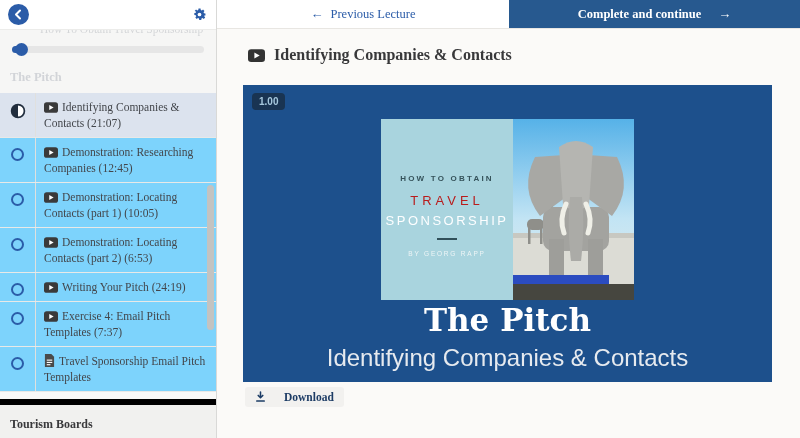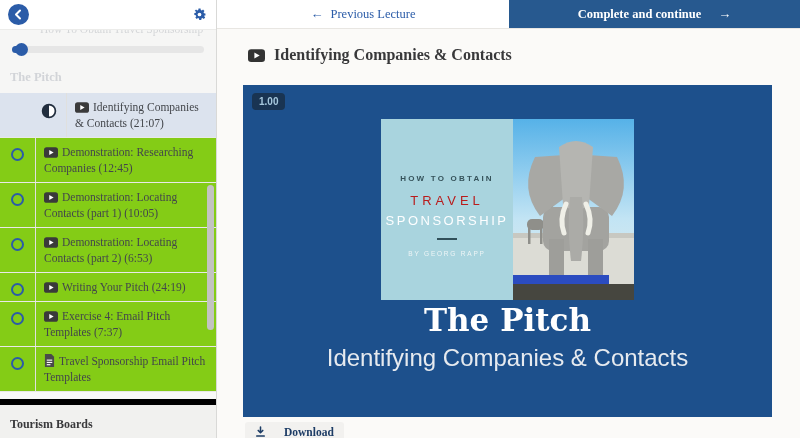--- a/index.html
+++ b/index.html
@@ -20,22 +20,22 @@
   .clipped-title { height:9px; overflow:hidden; margin:0 0 0 40px; }
   .clipped-title span { display:block; margin-top:-7px; font-size:11.5px; color:#b9bcc1; opacity:.55; }
   .progress-wrap { position:relative; margin:4px 12px 10px 12px; height:13px; }
   .progress-track { position:absolute; top:3px; left:0; right:0; height:7px;
                     background:#e6e6e6; border-radius:4px; }
   .progress-fill { position:absolute; top:3px; left:0; width:10px; height:7px;
                    background:#2b5ca8; border-radius:4px; }
   .progress-dot { position:absolute; top:0; left:3px; width:13px; height:13px;
                   border-radius:50%; background:#2b5ca8; }
   .faded-section { font-size:12.5px; font-weight:bold; color:#d2d4d8; padding:4px 10px 8px 10px; }
-  .row { display:flex; background:#84cc16; border-bottom:1px solid #e9e9e7; cursor:pointer; }
-  .row.selected { background:#dce3ee;padding-left:31px; }
+  .row { display:flex; background:#7dd3fc; border-bottom:1px solid #e9e9e7; cursor:pointer; }
+  .row.selected { background:#dce3ee; }
   .status-cell { width:36px; flex:none; border-right:1px solid #e0e0de;
                  display:flex; align-items:flex-start; justify-content:center; padding-top:10px; }
   .circle-empty { width:13px; height:13px; border:2px solid #2b5ca8; border-radius:50%; background:transparent; }
   .txt-cell { flex:1; padding:6px 6px 6px 8px; font-size:11.5px; line-height:16px; color:#43464b; }
   .txt-cell svg { vertical-align:-2px; margin-right:4px; }
   .section-head { background:#f1f1ef; border-top:6px solid #000000; border-bottom:1px solid #e2e2e0;
                   font-size:12px; font-weight:bold; color:#39393b; padding:12px 10px; }
   .gap { height:7px; background:#f9f9f8; }
   .sb-scrollthumb { position:absolute; right:2px; top:155px; width:7px; height:145px;
                     background:#c3c3c1; border-radius:4px; }
@@ -47,21 +47,21 @@
   .prev-zone { flex:1; display:flex; align-items:center; justify-content:center; }
   .prev-link { color:#2b5ca8; font-size:12.5px; cursor:pointer; display:flex; align-items:center; gap:7px; }
   .prev-link .arr { font-weight:bold; font-size:13px; }
   .complete-btn { width:291px; background:#27598f; color:#fff; border:none; cursor:pointer;
                   font-family:"Liberation Serif", serif; font-size:12.5px; font-weight:bold;
                   display:flex; align-items:center; justify-content:center; gap:17px; }
   .complete-btn .arr { font-size:13px; }
   .content { padding:0 0 0 26px; }
   .lecture-head { display:flex; align-items:center; gap:9px; margin:17px 0 0 5px; }
   .lecture-head h1 { font-size:16px; font-weight:bold; color:#38383a; }
-  .player { position:relative; width:529px; height:332px; background:#1d508c; margin-top:21px; }
+  .player { position:relative; width:529px; height:297px; background:#1d508c; margin-top:21px; }
   .speed-badge { position:absolute; top:8px; left:9px; background:#193452; color:#a6c8dd;
                  font-family:"Liberation Sans", sans-serif; font-size:10px; font-weight:bold;
                  padding:3px 7px; border-radius:4px; cursor:pointer; }
   .cover { position:absolute; left:138px; top:34px; width:253px; height:181px; display:flex;border-radius:28px; }
   .cover-left { width:132px; background:#a9d4de; display:flex; flex-direction:column;
                 align-items:center; padding-top:55px; font-family:"Liberation Sans", sans-serif; }
   .cover-kicker { font-size:8px; letter-spacing:2.2px; color:#35525a; font-weight:bold; }
   .cover-t1 { font-size:13px; letter-spacing:4px; color:#b91c1c; margin-top:10px; }
   .cover-t2 { font-size:13px; letter-spacing:2.5px; color:#fdfeff; margin-top:5px; }
   .cover-rule { width:20px; height:2px; background:#31505a; margin:10px 0 10px 0; }

